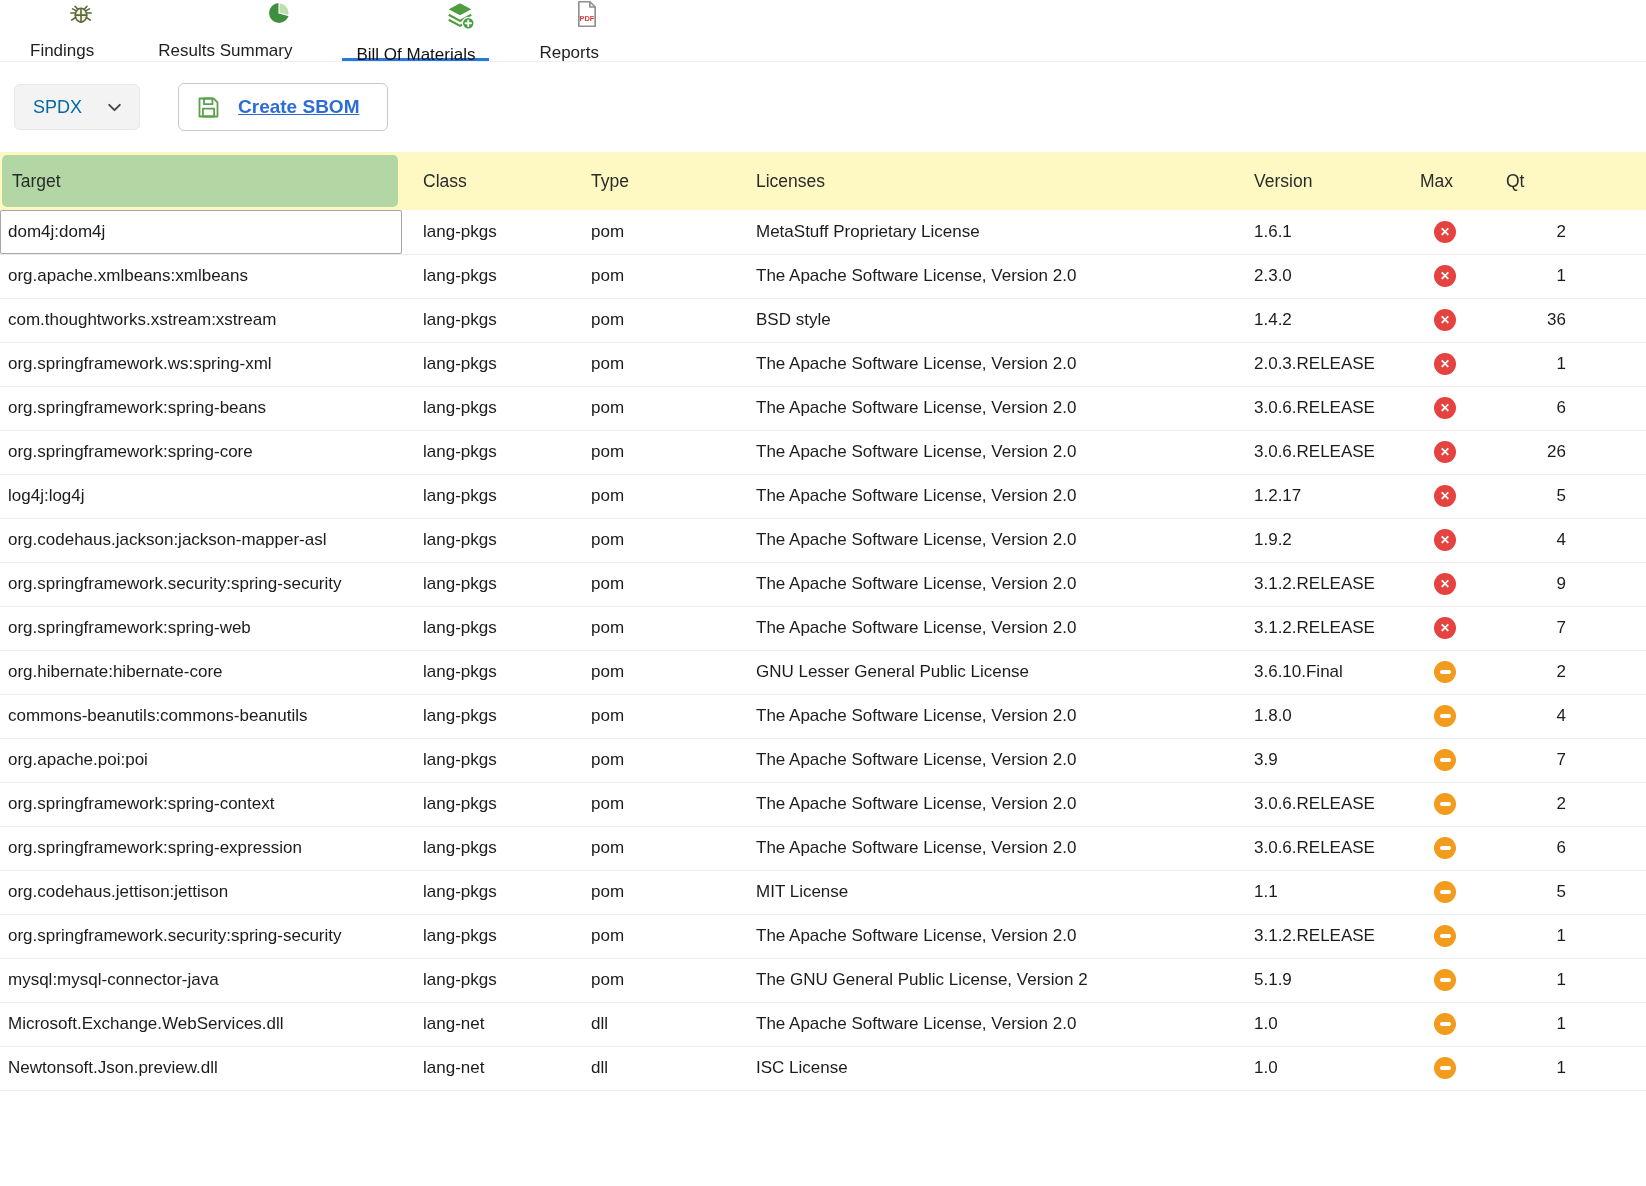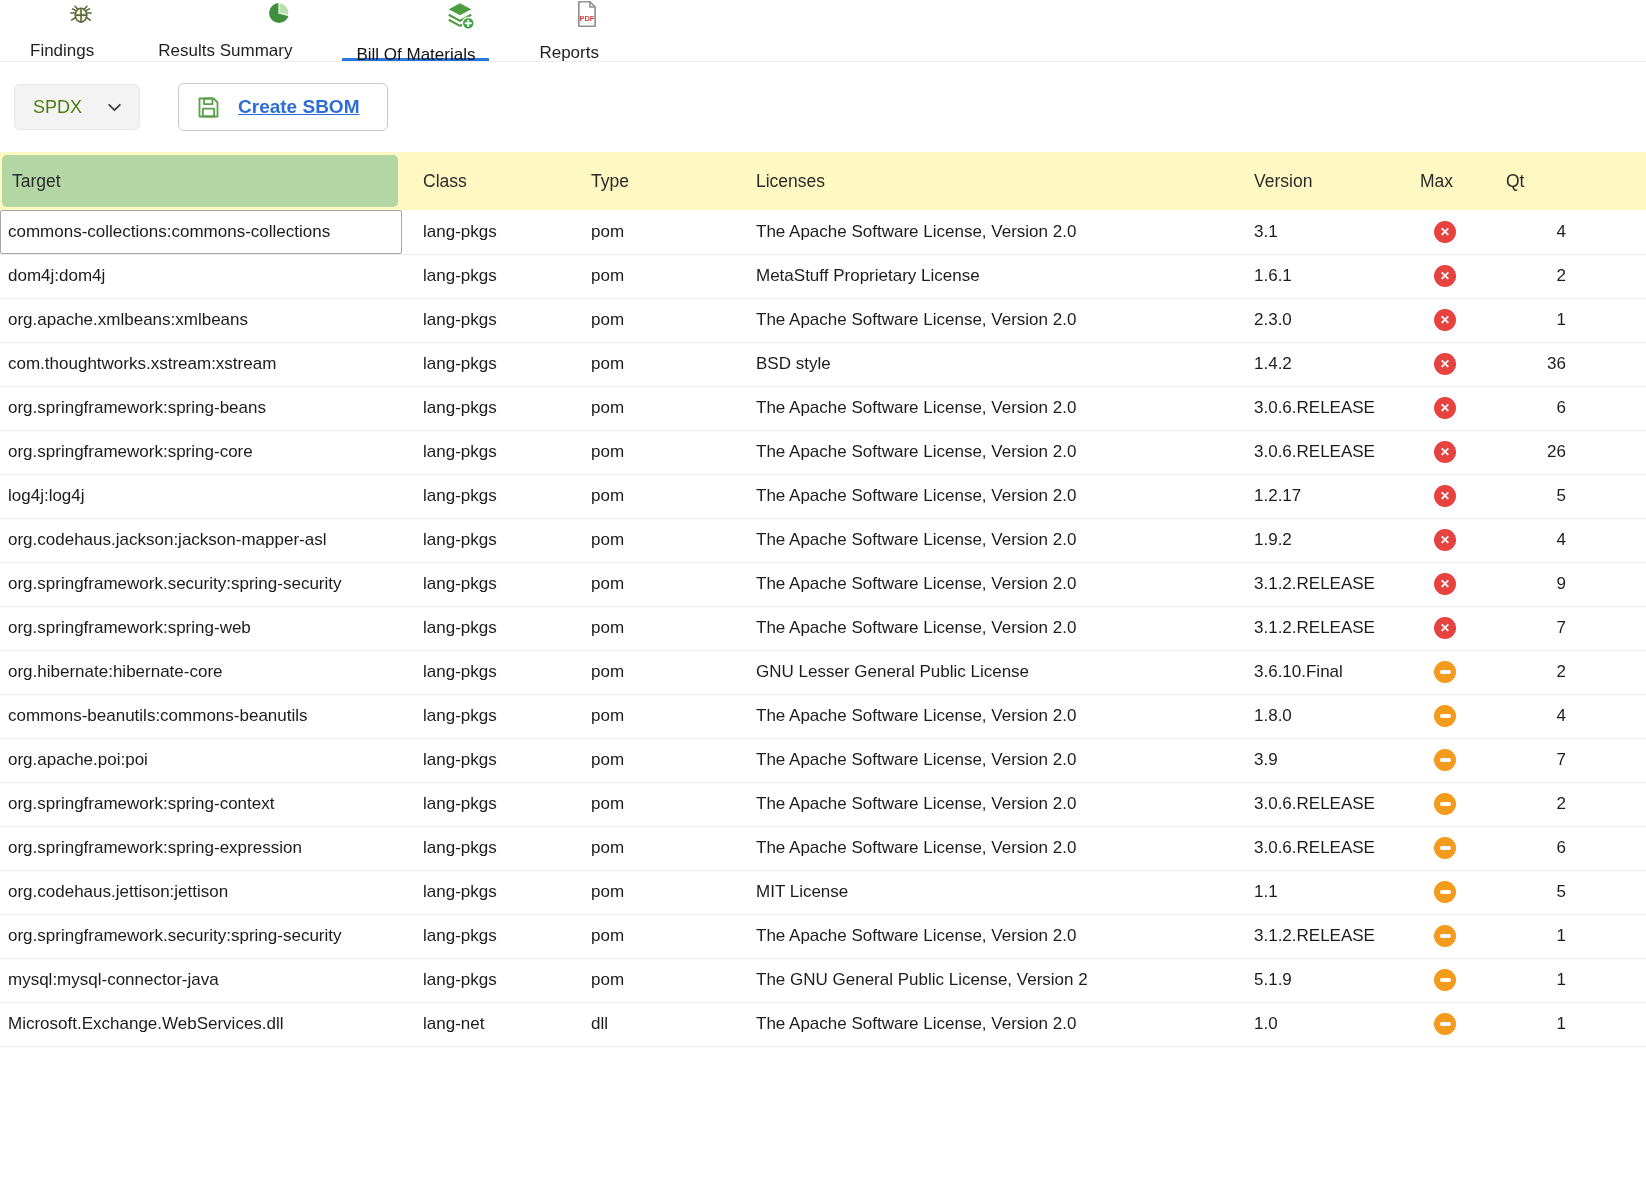--- a/index.html
+++ b/index.html
@@ -31,21 +31,21 @@
   
   .toolbar {
     display:flex; align-items:center;
     height:90px; padding-left:14px; gap:38px;
     background:#fff;
   }
   .select {
     display:flex; align-items:center; gap:24px;
     height:46px; padding:0 16px 0 18px;
     background:#f3f3f4; border:1px solid #e7e7e7; border-radius:6px;
-    font-size:18px; color:#4d7c0f; cursor:pointer; user-select:none;
+    font-size:18px; color:#0369a1; cursor:pointer; user-select:none;
   }
   .create-btn {
     display:flex; align-items:center; gap:16px;
     height:48px; padding:0 28px 0 16px;
     background:#fff; border:1px solid #c9c9c9; border-radius:6px;
     font-family:inherit; font-size:19px; font-weight:700; color:#2d6cd6;
     cursor:pointer;
     text-decoration:underline;
   }
 
@@ -196,31 +196,20 @@
       <th class="col-class">Class</th>
       <th class="col-type">Type</th>
       <th class="col-lic">Licenses</th>
       <th class="col-ver">Version</th>
       <th class="col-max">Max</th>
       <th class="col-qt">Qt</th>
     </tr>
   </thead>
   <tbody>
       <tr>
-    <td class="col-target">commons-collections:commons-collections</td>
-    <td class="col-class">lang-pkgs</td>
-    <td class="col-type">pom</td>
-    <td class="col-lic">The Apache Software License, Version 2.0</td>
-    <td class="col-ver">3.1</td>
-    <td class="col-max">
-      <span class="sev critical"></span>
-    </td>
-    <td class="col-qt">4</td>
-  </tr>
-      <tr>
     <td class="col-target">dom4j:dom4j</td>
     <td class="col-class">lang-pkgs</td>
     <td class="col-type">pom</td>
     <td class="col-lic">MetaStuff Proprietary License</td>
     <td class="col-ver">1.6.1</td>
     <td class="col-max">
       <span class="sev critical"></span>
     </td>
     <td class="col-qt">2</td>
   </tr>
@@ -238,20 +227,31 @@
       <tr>
     <td class="col-target">com.thoughtworks.xstream:xstream</td>
     <td class="col-class">lang-pkgs</td>
     <td class="col-type">pom</td>
     <td class="col-lic">BSD style</td>
     <td class="col-ver">1.4.2</td>
     <td class="col-max">
       <span class="sev critical"></span>
     </td>
     <td class="col-qt">36</td>
+  </tr>
+      <tr>
+    <td class="col-target">org.springframework.ws:spring-xml</td>
+    <td class="col-class">lang-pkgs</td>
+    <td class="col-type">pom</td>
+    <td class="col-lic">The Apache Software License, Version 2.0</td>
+    <td class="col-ver">2.0.3.RELEASE</td>
+    <td class="col-max">
+      <span class="sev critical"></span>
+    </td>
+    <td class="col-qt">1</td>
   </tr>
       <tr>
     <td class="col-target">org.springframework:spring-beans</td>
     <td class="col-class">lang-pkgs</td>
     <td class="col-type">pom</td>
     <td class="col-lic">The Apache Software License, Version 2.0</td>
     <td class="col-ver">3.0.6.RELEASE</td>
     <td class="col-max">
       <span class="sev critical"></span>
     </td>
@@ -404,14 +404,25 @@
     <td class="col-target">Microsoft.Exchange.WebServices.dll</td>
     <td class="col-class">lang-net</td>
     <td class="col-type">dll</td>
     <td class="col-lic">The Apache Software License, Version 2.0</td>
     <td class="col-ver">1.0</td>
     <td class="col-max">
       <span class="sev medium"></span>
     </td>
     <td class="col-qt">1</td>
   </tr>
+      <tr>
+    <td class="col-target">Newtonsoft.Json.preview.dll</td>
+    <td class="col-class">lang-net</td>
+    <td class="col-type">dll</td>
+    <td class="col-lic">ISC License</td>
+    <td class="col-ver">1.0</td>
+    <td class="col-max">
+      <span class="sev medium"></span>
+    </td>
+    <td class="col-qt">1</td>
+  </tr>
     </tbody>
 </table>
 
 </body></html>

